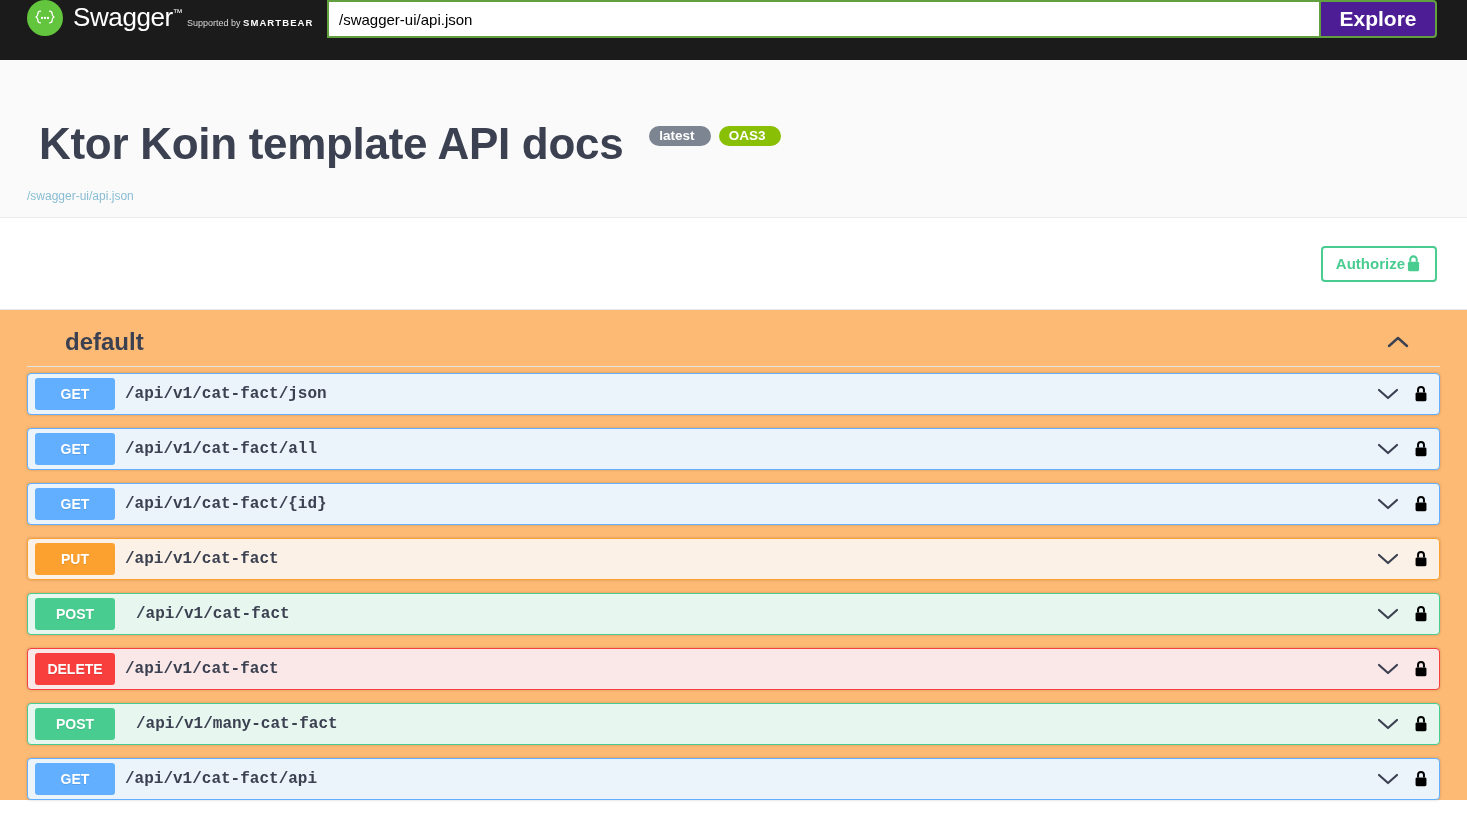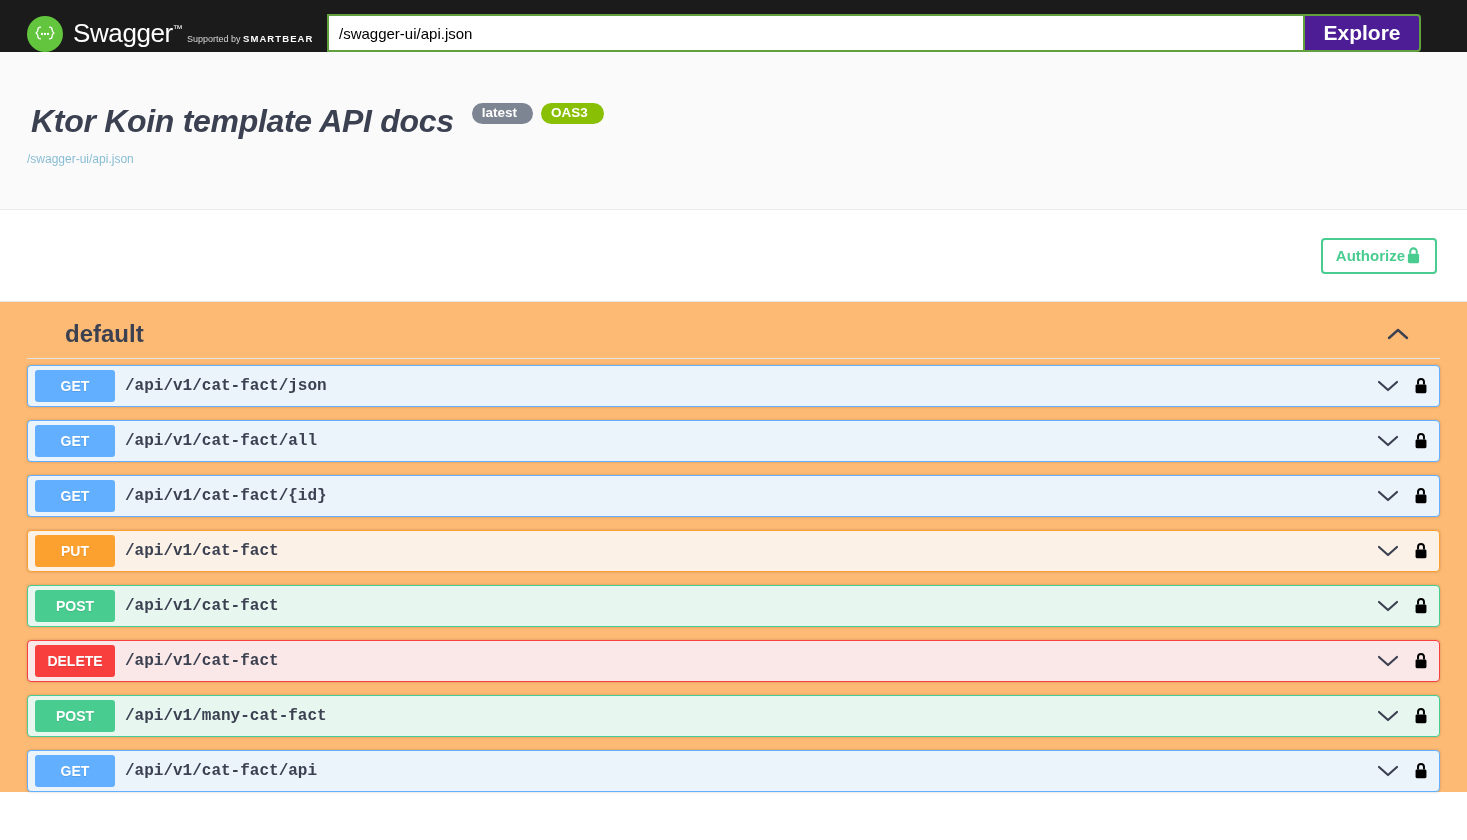--- a/index.html
+++ b/index.html
@@ -6,25 +6,25 @@
   html, body {
     margin: 0; padding: 0;
     width: 1467px; height: 840px;
     background: #fff;
     font-family: "Liberation Sans", sans-serif;
     overflow: hidden;
   }
 
   
   .topbar {
-    height: 52px;
+    height: 60px;
     background: #1b1b1b;
     display: flex;
-    align-items: flex-end;
-    padding: 0 16px 0 27px;
+    align-items: flex-start;
+    padding: 0 0 0 27px;
   }
   .logo-wrap { display: flex; align-items: center; gap: 10px; width: 300px; }
   .logo-circle {
     width: 36px; height: 36px; border-radius: 50%;
     background: #62c53d;
     display: flex; align-items: center; justify-content: center;
     flex: none;
   }
   .logo-circle svg { display: block; }
   .logo-text { line-height: 1; padding-bottom: 2px; }
@@ -73,27 +73,26 @@
 
   
   .info-section {
     background: #fafafa;
     border-bottom: 1px solid #ebebeb;
     padding: 47px 27px 35px 27px;
     height: 158px;
   }
   .title-row { display: flex; align-items: center; gap: 0; }
   .api-title {
-    font-size: 32px;
+    font-size: 44px;
     font-weight: 700;
     color: #3b4151;
-    margin: 4px;
+    margin: 12px;
     letter-spacing: -0.3px;
     font-family: "Liberation Sans", sans-serif;
-    font-style: italic;
   }
   .pill {
     display: inline-block;
     border-radius: 57px;
     color: #fff;
     font-size: 13.5px;
     font-weight: 700;
     padding: 3px 16px 4px 10px;
     line-height: 1;
     margin-left: 14px;
@@ -192,21 +191,21 @@
     display: flex; align-items: center; gap: 14px;
     padding-right: 10px;
   }
   .op-arrow svg { display: block; }
   .op-lock svg { display: block; }
 
   
   .m-get    { background: #61affe; }
   .r-get    { background: #ebf3fb; border: 1px solid #61affe; }
   .m-post   { background: #49cc90; }
-  .r-post   { background: #e8f6f0; border: 1px solid #49cc90; }
+  .r-post   { background: #e8f6f0; border: 1px solid #49cc90; gap: 11px; }
   .m-put    { background: #fca130; }
   .r-put    { background: #fbf1e6; border: 1px solid #fca130; }
   .m-delete { background: #f93e3e; }
   .r-delete { background: #fae7e7; border: 1px solid #f93e3e; }
 </style>
 </head>
 <body>
 
 <div class="topbar">
   <div class="logo-wrap">

